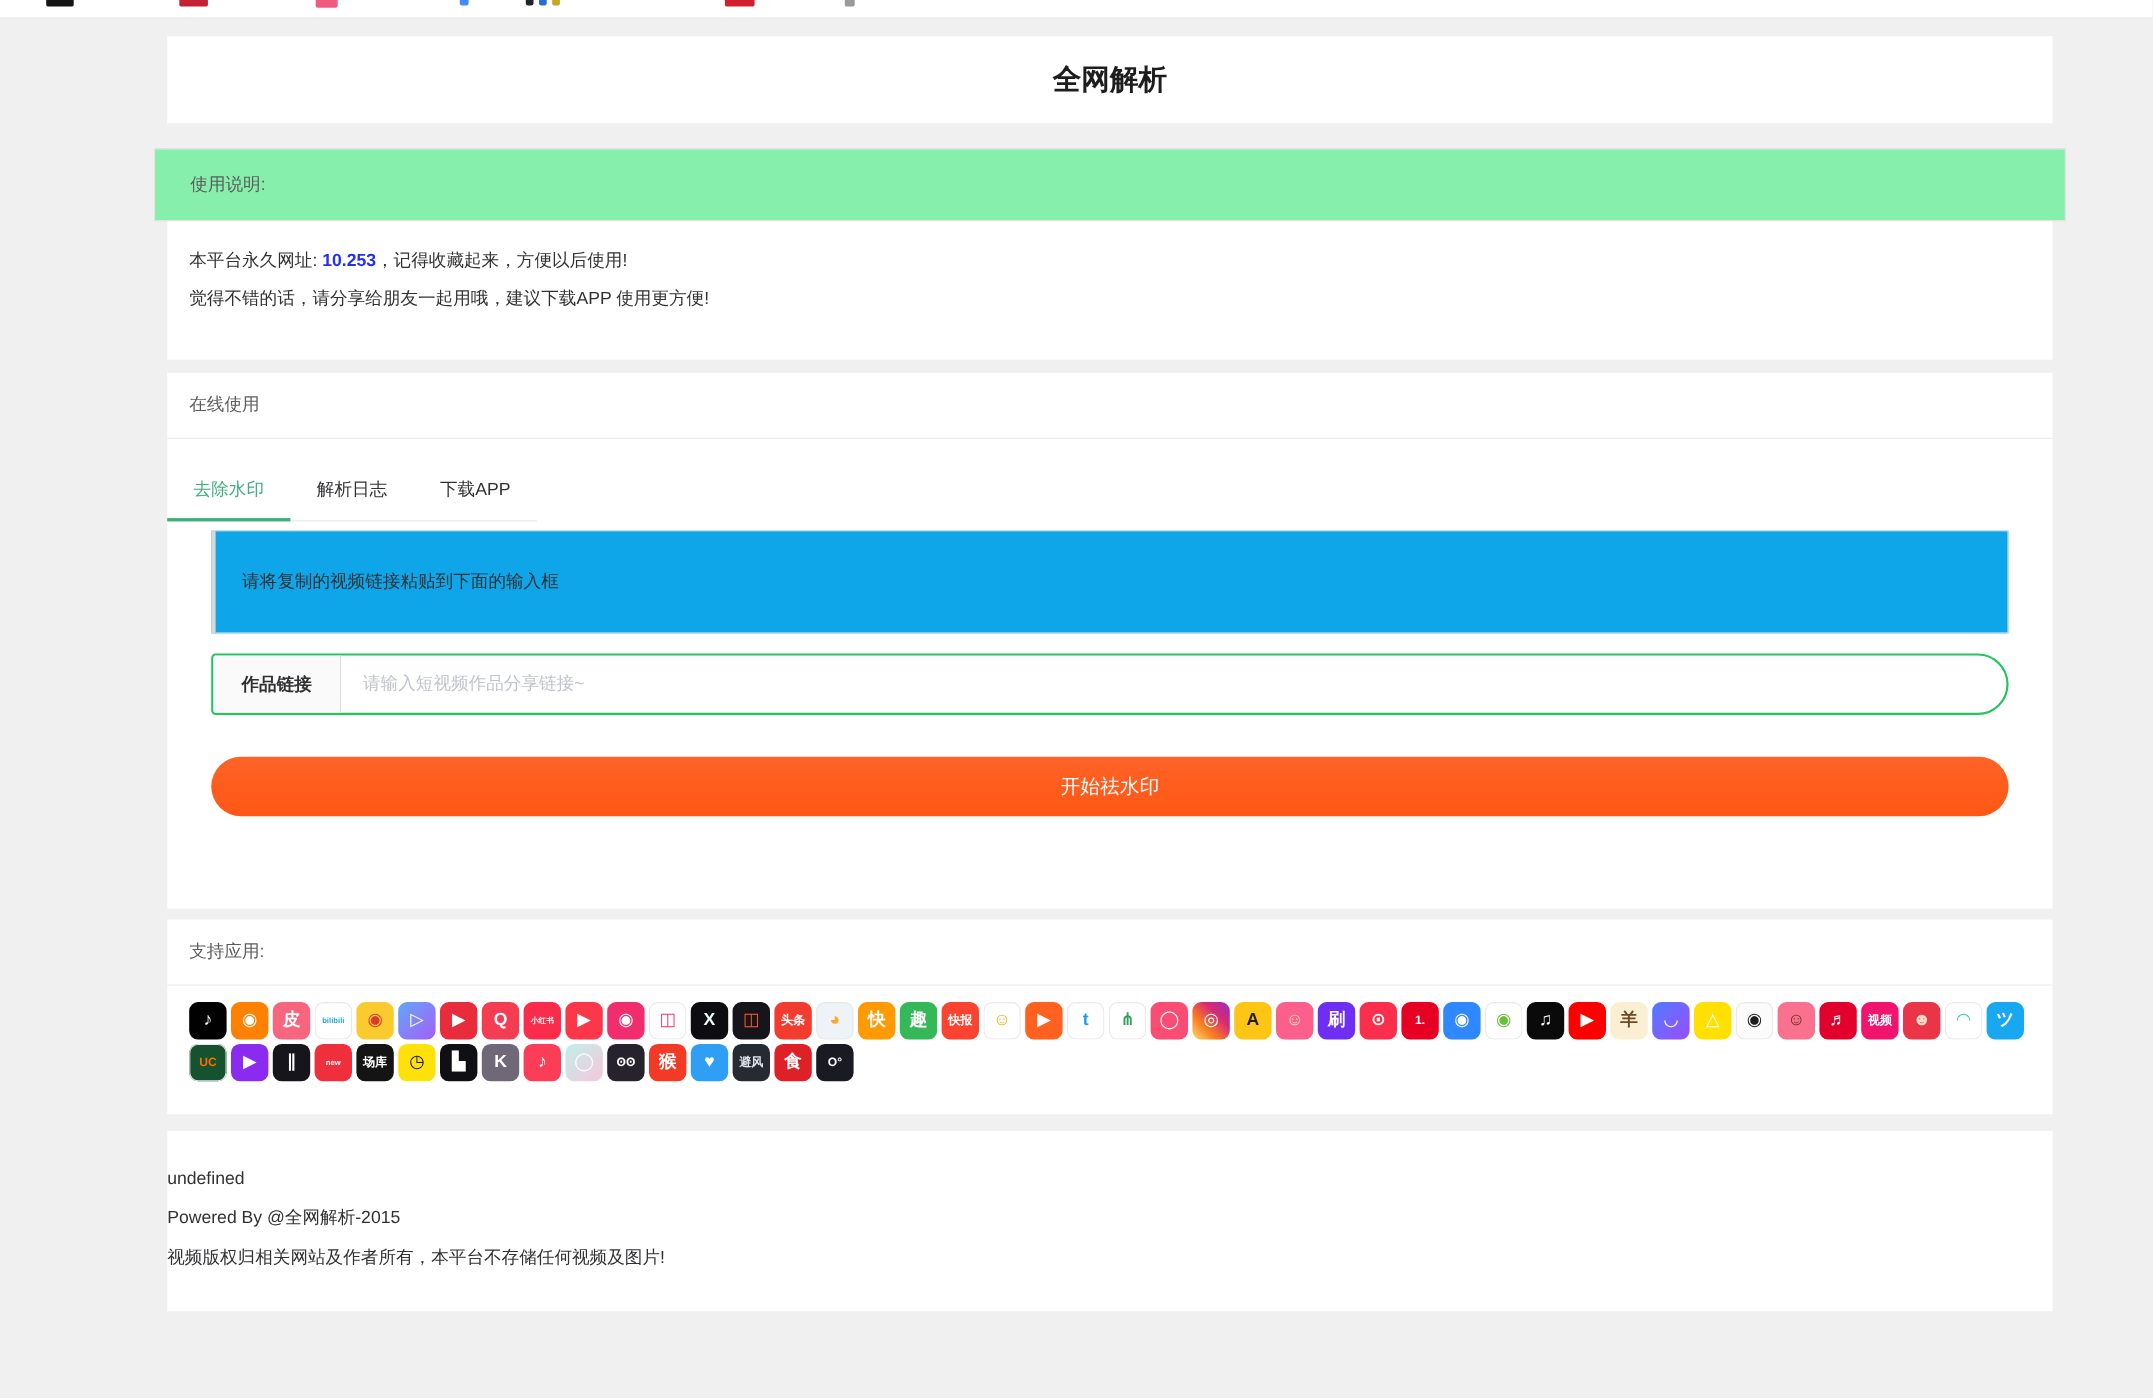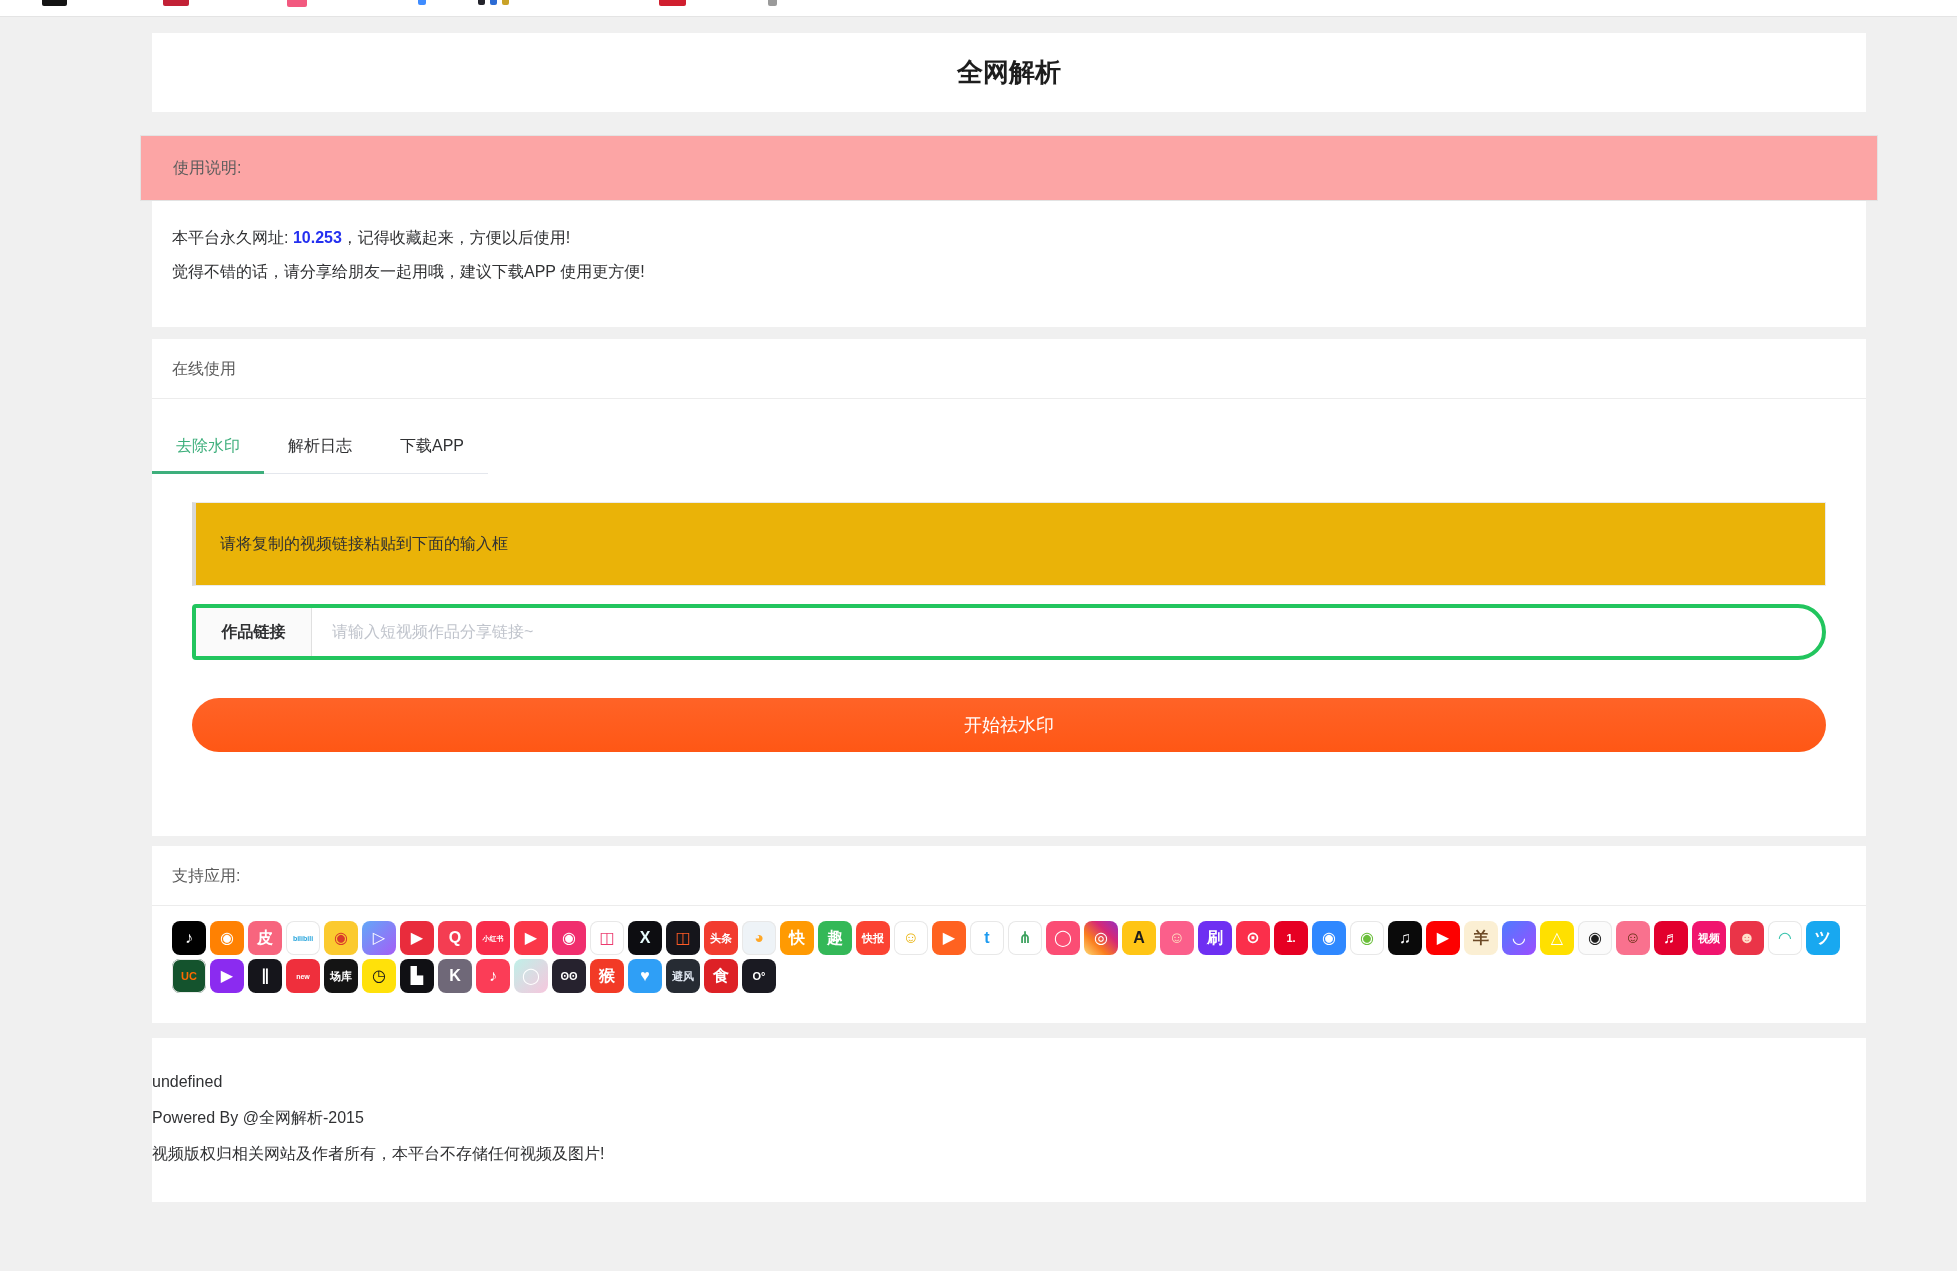--- a/index.html
+++ b/index.html
@@ -25,21 +25,21 @@
   .main{width:1714px;margin-left:152px;}
   .card{background:#ffffff;}
   .card-title{margin-top:16px;height:79px;}
   .card-title h1{
     font-size:26px;font-weight:700;text-align:center;line-height:79px;color:#1d1d1d;
   }
   
   .card-instructions{margin-top:23px;}
   .instr-header-box{
     position:relative;margin:7px -12px 0 -12px;height:66px;
-    border:1px solid #e3e3e3;background:#fca5a5;
+    border:1px solid #e3e3e3;background:#86efac;
     display:flex;align-items:center;padding-left:32px;
     font-size:16px;color:#5c5c5c;
   }
   .instr-content{padding:20px 20px 38px 20px;font-size:16px;line-height:34px;color:#303133;}
   .perma-link{color:var(--link-blue);font-weight:700;}
   
   .card-online{margin-top:12px;padding-bottom:84px;}
   .section-header{
     height:60px;line-height:60px;padding:0 20px;font-size:16px;color:#5c5c5c;
     border-bottom:1px solid #ececec;
@@ -50,28 +50,28 @@
     padding:0 24px;height:54px;line-height:54px;font-size:16px;color:#303133;
     cursor:pointer;position:relative;white-space:nowrap;
   }
   .tab.active{color:var(--accent-green);}
   .tab.active::after{
     content:"";position:absolute;left:0;right:0;bottom:-1px;height:3px;
     background:var(--accent-green);
   }
   .tab-content{padding:0 40px;}
   .notice-box{
-    margin-top:28px;height:84px;background:#eab308;
+    margin-top:8px;height:94px;background:#0ea5e9;
     border:1px solid #ebebeb;border-left:4px solid #d8d8d8;
     display:flex;align-items:center;padding-left:24px;
     font-size:16px;color:#303133;
   }
   .input-row{
     margin-top:18px;height:56px;display:flex;background:#fff;
-    border:4px solid #22c55e;border-radius:4px 28px 28px 4px;overflow:hidden;
+    border:2px solid #22c55e;border-radius:4px 28px 28px 4px;overflow:hidden;
   }
   .input-label{
     width:116px;flex:0 0 auto;background:#fafafa;border-right:1px solid #e0e0e0;
     display:flex;align-items:center;justify-content:center;
     font-size:16px;font-weight:600;color:#303133;
   }
   .link-input{
     flex:1;border:none;outline:none;font-size:16px;padding:0 20px;color:#303133;
     font-family:"Liberation Sans","DejaVu Sans",sans-serif;background:transparent;
   }

